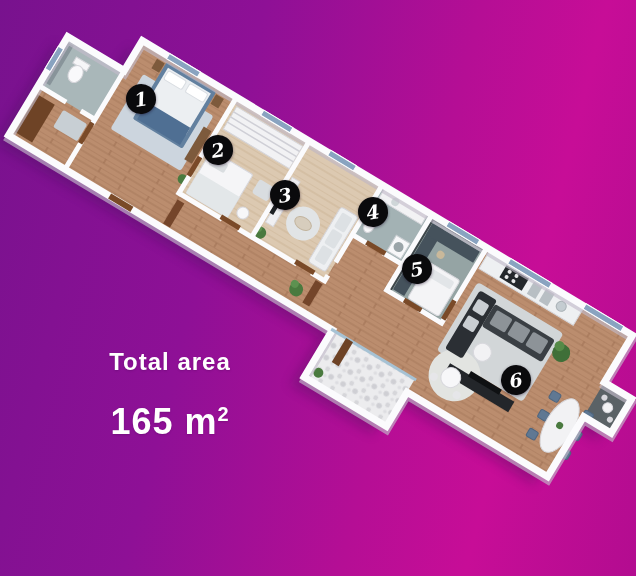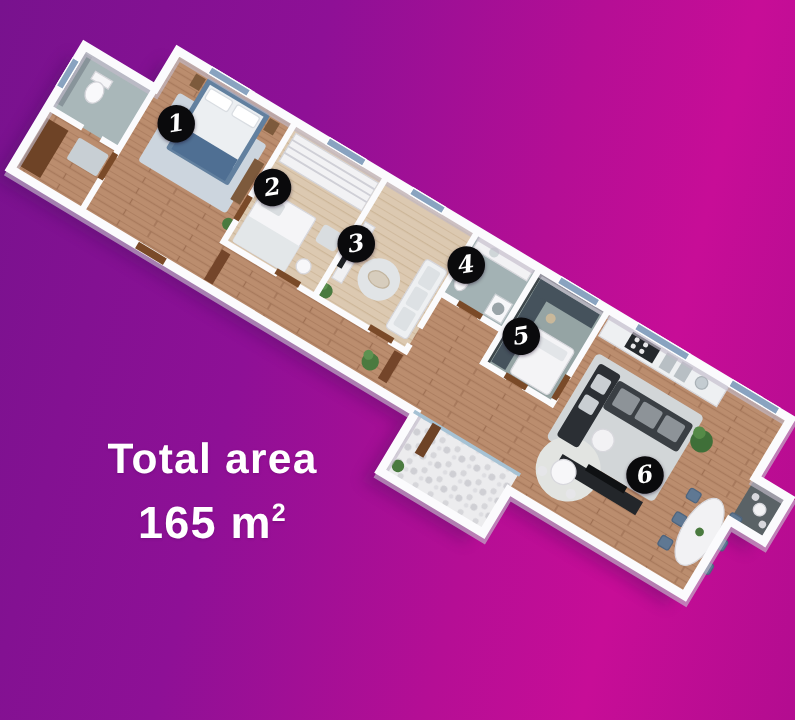--- a/index.html
+++ b/index.html
@@ -17,22 +17,22 @@
     display:flex;align-items:center;justify-content:center;
     font:italic 700 19px "DejaVu Serif",serif;
     transform:rotate(-9deg);
     box-shadow:0 1px 3px rgba(20,0,30,.45);
   }
   .area-text{
     position:absolute;left:42px;top:348px;width:256px;
     text-align:center;color:#ffffff;
     text-shadow:0 1px 2px rgba(60,0,70,.25);
   }
-  .area-line1{font-size:34px;font-weight:700;letter-spacing:1px;}
-  .area-line2{font-size:36px;font-weight:700;margin-top:10px;letter-spacing:1px;}
+  .area-line1{font-size:24px;font-weight:700;letter-spacing:1px;}
+  .area-line2{font-size:36px;font-weight:700;margin-top:25px;letter-spacing:1px;}
   .area-line2 sup{font-size:20px;vertical-align:super;line-height:0;}
 </style>
 </head>
 <body>
 
 <div class="stage">
 
   <svg class="plan-svg" width="636" height="576" viewBox="0 0 636 576">
     <defs>
       <pattern id="wood" patternUnits="userSpaceOnUse" width="56" height="10">

